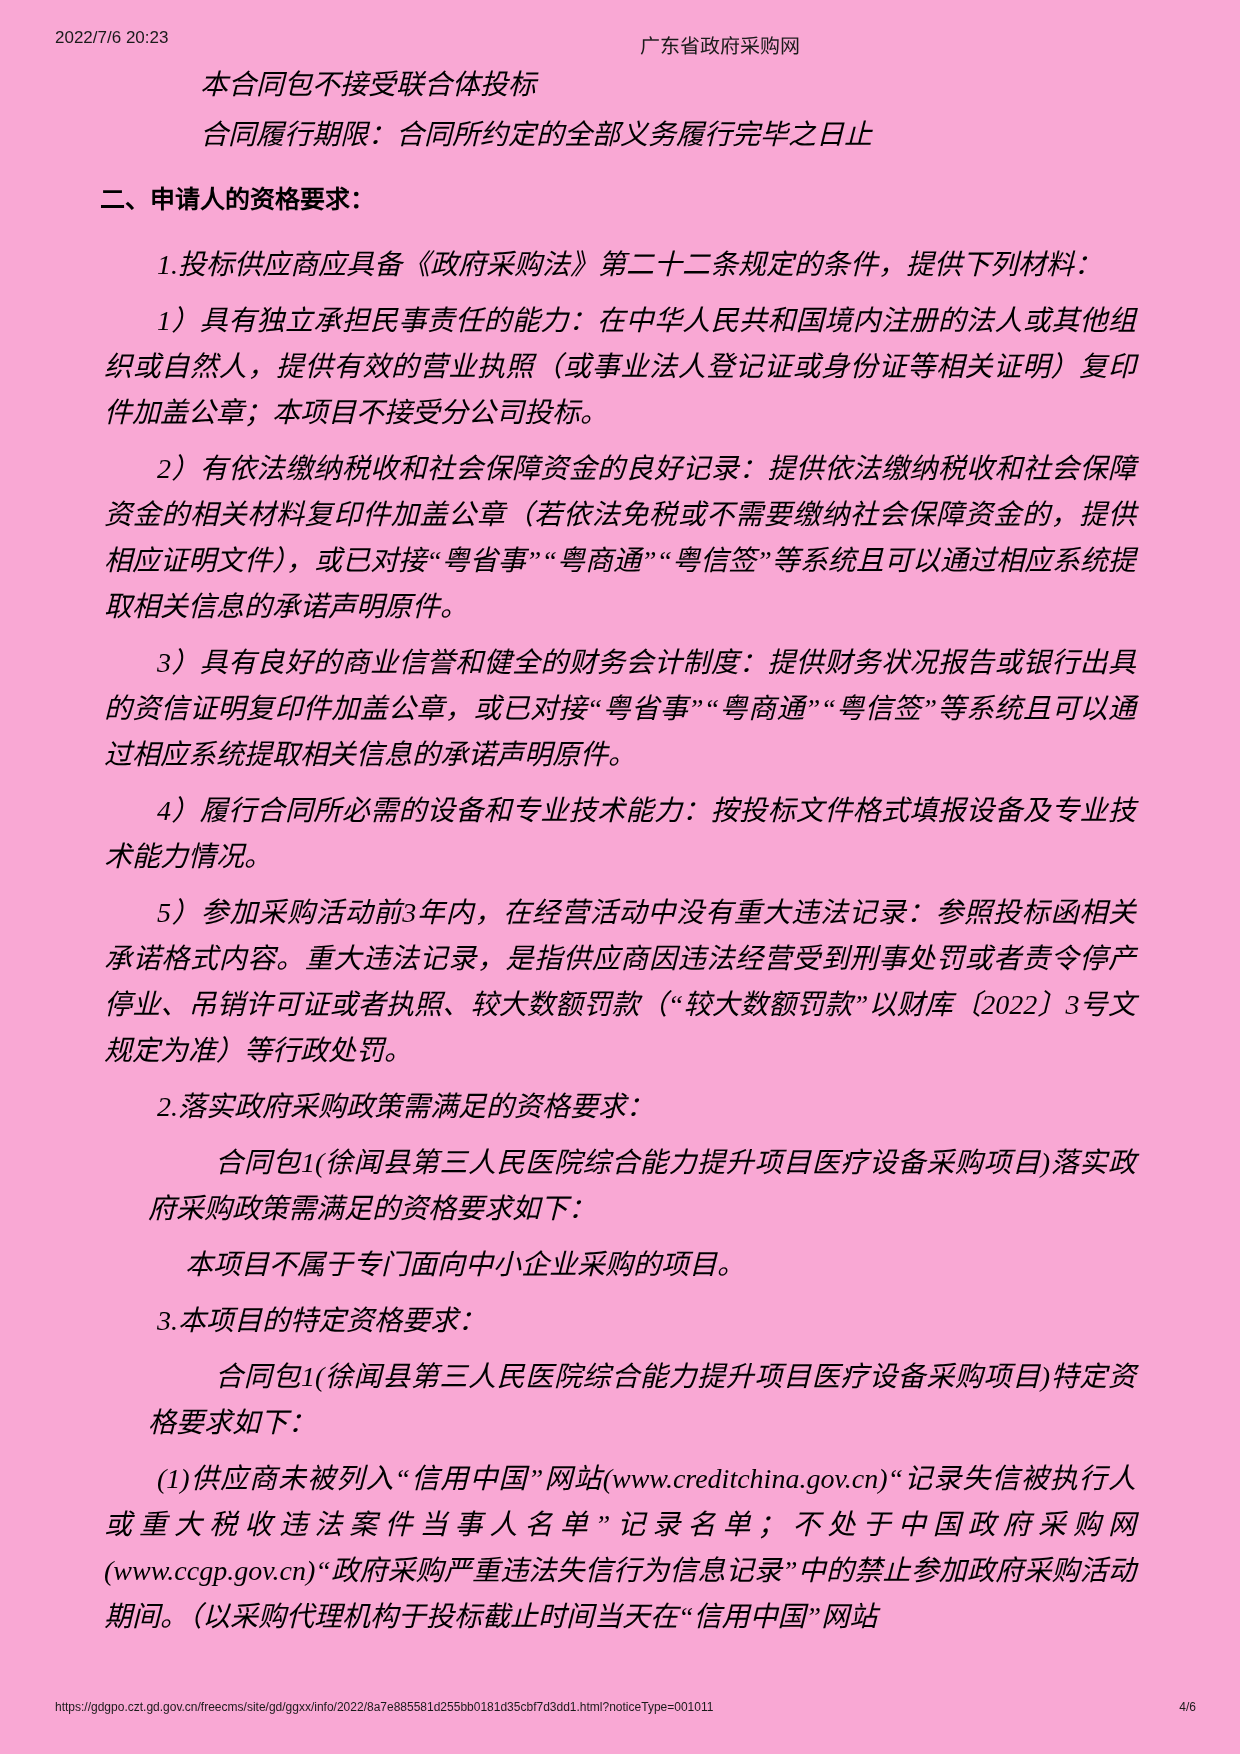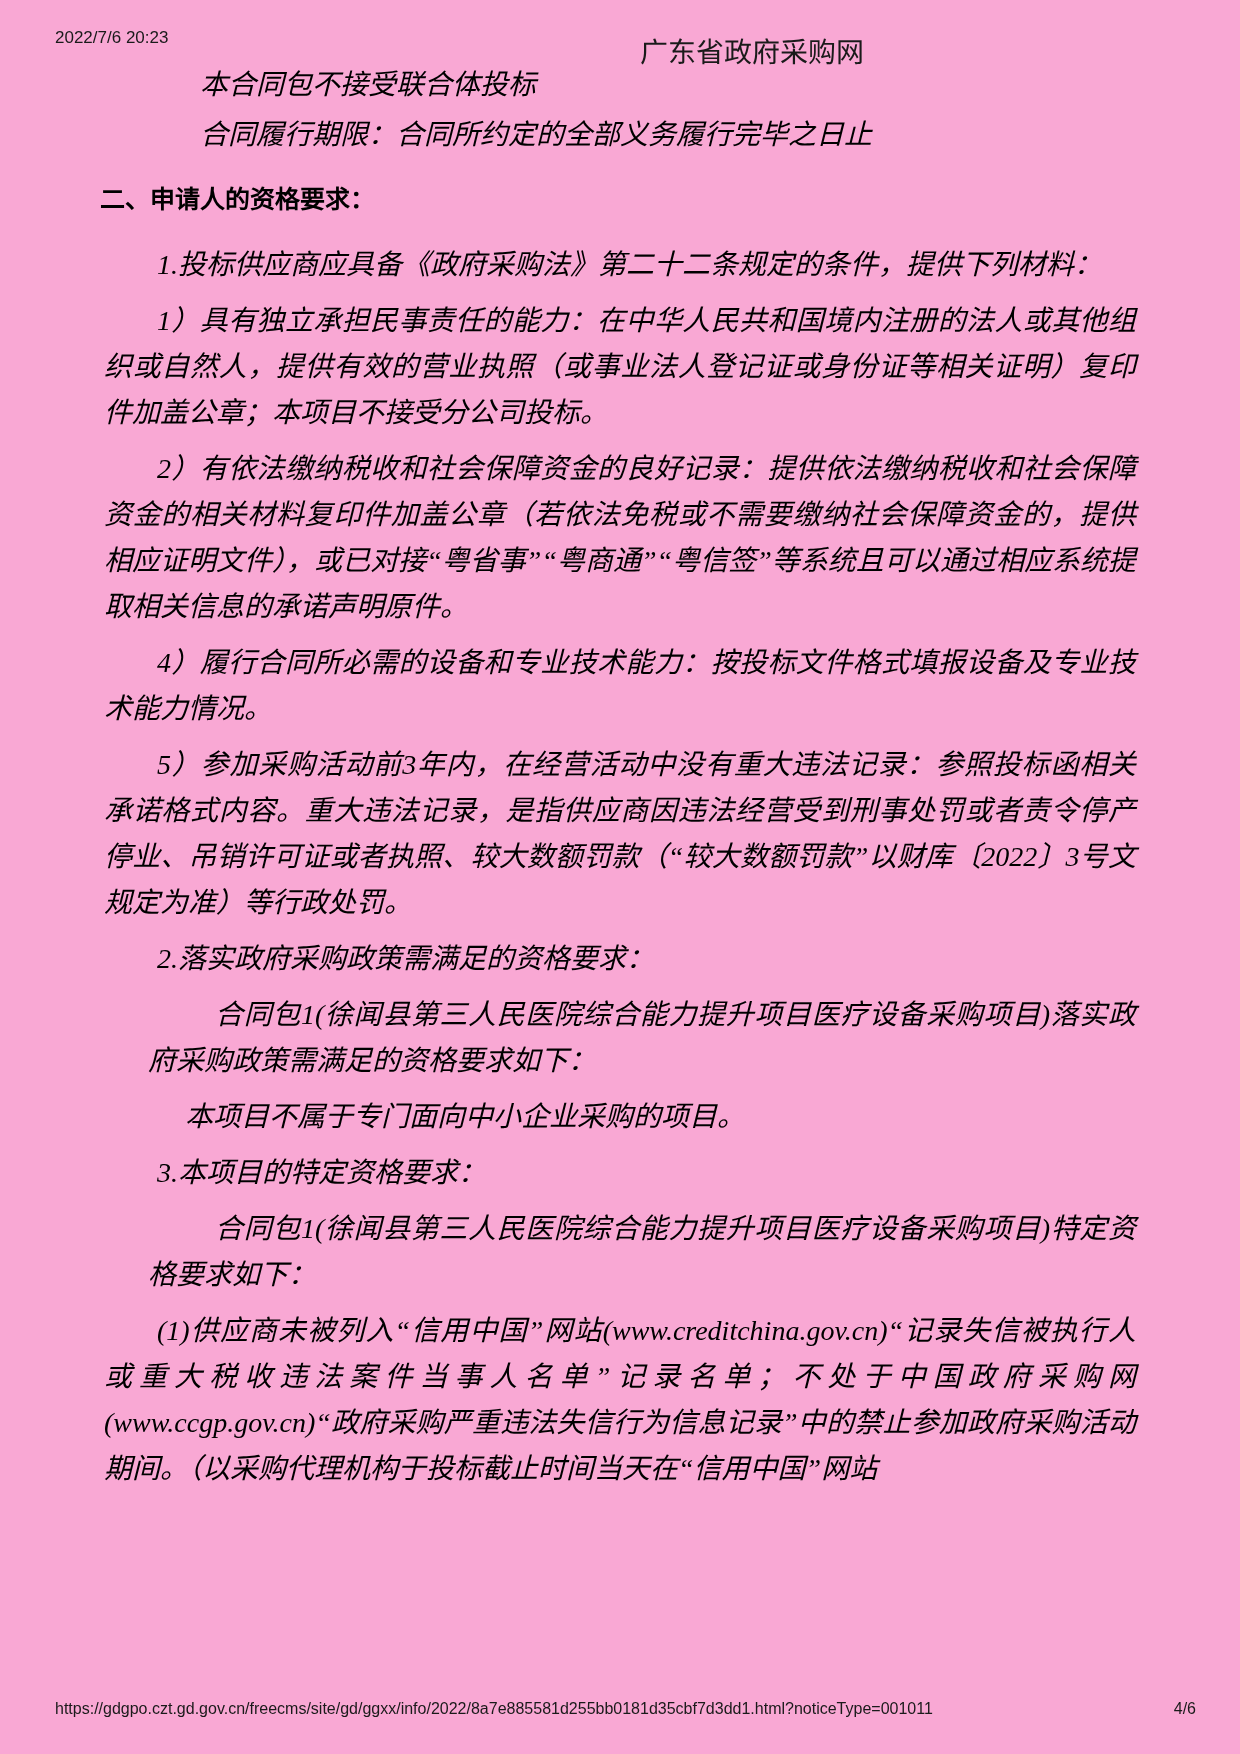--- a/index.html
+++ b/index.html
@@ -17,21 +17,21 @@
     position: absolute;
     top: 28px;
     left: 0;
     width: 100%;
     height: 24px;
     font-family: "Liberation Sans", "DejaVu Sans", sans-serif;
     font-size: 17px;
     color: #1a1a1a;
   }
   .hdr-datetime { position: absolute; left: 55px; top: 0; }
-  .hdr-sitename { position: absolute; left: 640px; top: 2px; font-size: 28px; }
+  .hdr-sitename { position: absolute; left: 640px; top: 2px; font-size: 20px; }
 
   
   .doc {
     position: absolute;
     top: 62px;
     left: 0;
     width: 1240px;
     box-sizing: border-box;
     padding: 0 104px 0 104px;
     font-family: "Liberation Serif", "DejaVu Serif", serif;
@@ -58,21 +58,21 @@
   .p-mid { text-indent: 81px; }
 
   
   .print-footer {
     position: absolute;
     top: 1700px;
     left: 0;
     width: 100%;
     height: 24px;
     font-family: "Liberation Sans", "DejaVu Sans", sans-serif;
-    font-size: 16px;
+    font-size: 12px;
     color: #1a1a1a;
   }
   .ftr-url { position: absolute; left: 55px; top: 0; }
   .ftr-page { position: absolute; right: 44px; top: 0; }
 </style>
 </head>
 <body>
 
 <div class="page">
 
@@ -83,20 +83,21 @@
 
   <div class="doc">
     <p class="p-intro">本合同包不接受联合体投标</p>
     <p class="p-intro2">合同履行期限：合同所约定的全部义务履行完毕之日止</p>
 
     <h2 class="section-heading">二、申请人的资格要求：</h2>
 
     <p class="p-item">1.投标供应商应具备《政府采购法》第二十二条规定的条件，提供下列材料：</p>
     <p class="p-item">1）具有独立承担民事责任的能力：在中华人民共和国境内注册的法人或其他组织或自然人，提供有效的营业执照（或事业法人登记证或身份证等相关证明）复印件加盖公章；本项目不接受分公司投标。</p>
     <p class="p-item">2）有依法缴纳税收和社会保障资金的良好记录：提供依法缴纳税收和社会保障资金的相关材料复印件加盖公章（若依法免税或不需要缴纳社会保障资金的，提供相应证明文件），或已对接“粤省事”“粤商通”“粤信签”等系统且可以通过相应系统提取相关信息的承诺声明原件。</p>
+    <p class="p-item">3）具有良好的商业信誉和健全的财务会计制度：提供财务状况报告或银行出具的资信证明复印件加盖公章，或已对接“粤省事”“粤商通”“粤信签”等系统且可以通过相应系统提取相关信息的承诺声明原件。</p>
     <p class="p-item">4）履行合同所必需的设备和专业技术能力：按投标文件格式填报设备及专业技术能力情况。</p>
     <p class="p-item">5）参加采购活动前3年内，在经营活动中没有重大违法记录：参照投标函相关承诺格式内容。重大违法记录，是指供应商因违法经营受到刑事处罚或者责令停产停业、吊销许可证或者执照、较大数额罚款（“较大数额罚款”以财库〔2022〕3号文规定为准）等行政处罚。</p>
     <p class="p-item">2.落实政府采购政策需满足的资格要求：</p>
     <p class="p-contract">合同包1(徐闻县第三人民医院综合能力提升项目医疗设备采购项目)落实政府采购政策需满足的资格要求如下：</p>
     <p class="p-mid">本项目不属于专门面向中小企业采购的项目。</p>
     <p class="p-item">3.本项目的特定资格要求：</p>
     <p class="p-contract">合同包1(徐闻县第三人民医院综合能力提升项目医疗设备采购项目)特定资格要求如下：</p>
     <p class="p-item">(1)供应商未被列入“信用中国”网站(www.creditchina.gov.cn)“记录失信被执行人或重大税收违法案件当事人名单”记录名单；不处于中国政府采购网(www.ccgp.gov.cn)“政府采购严重违法失信行为信息记录”中的禁止参加政府采购活动期间。（以采购代理机构于投标截止时间当天在“信用中国”网站</p>
   </div>
 

